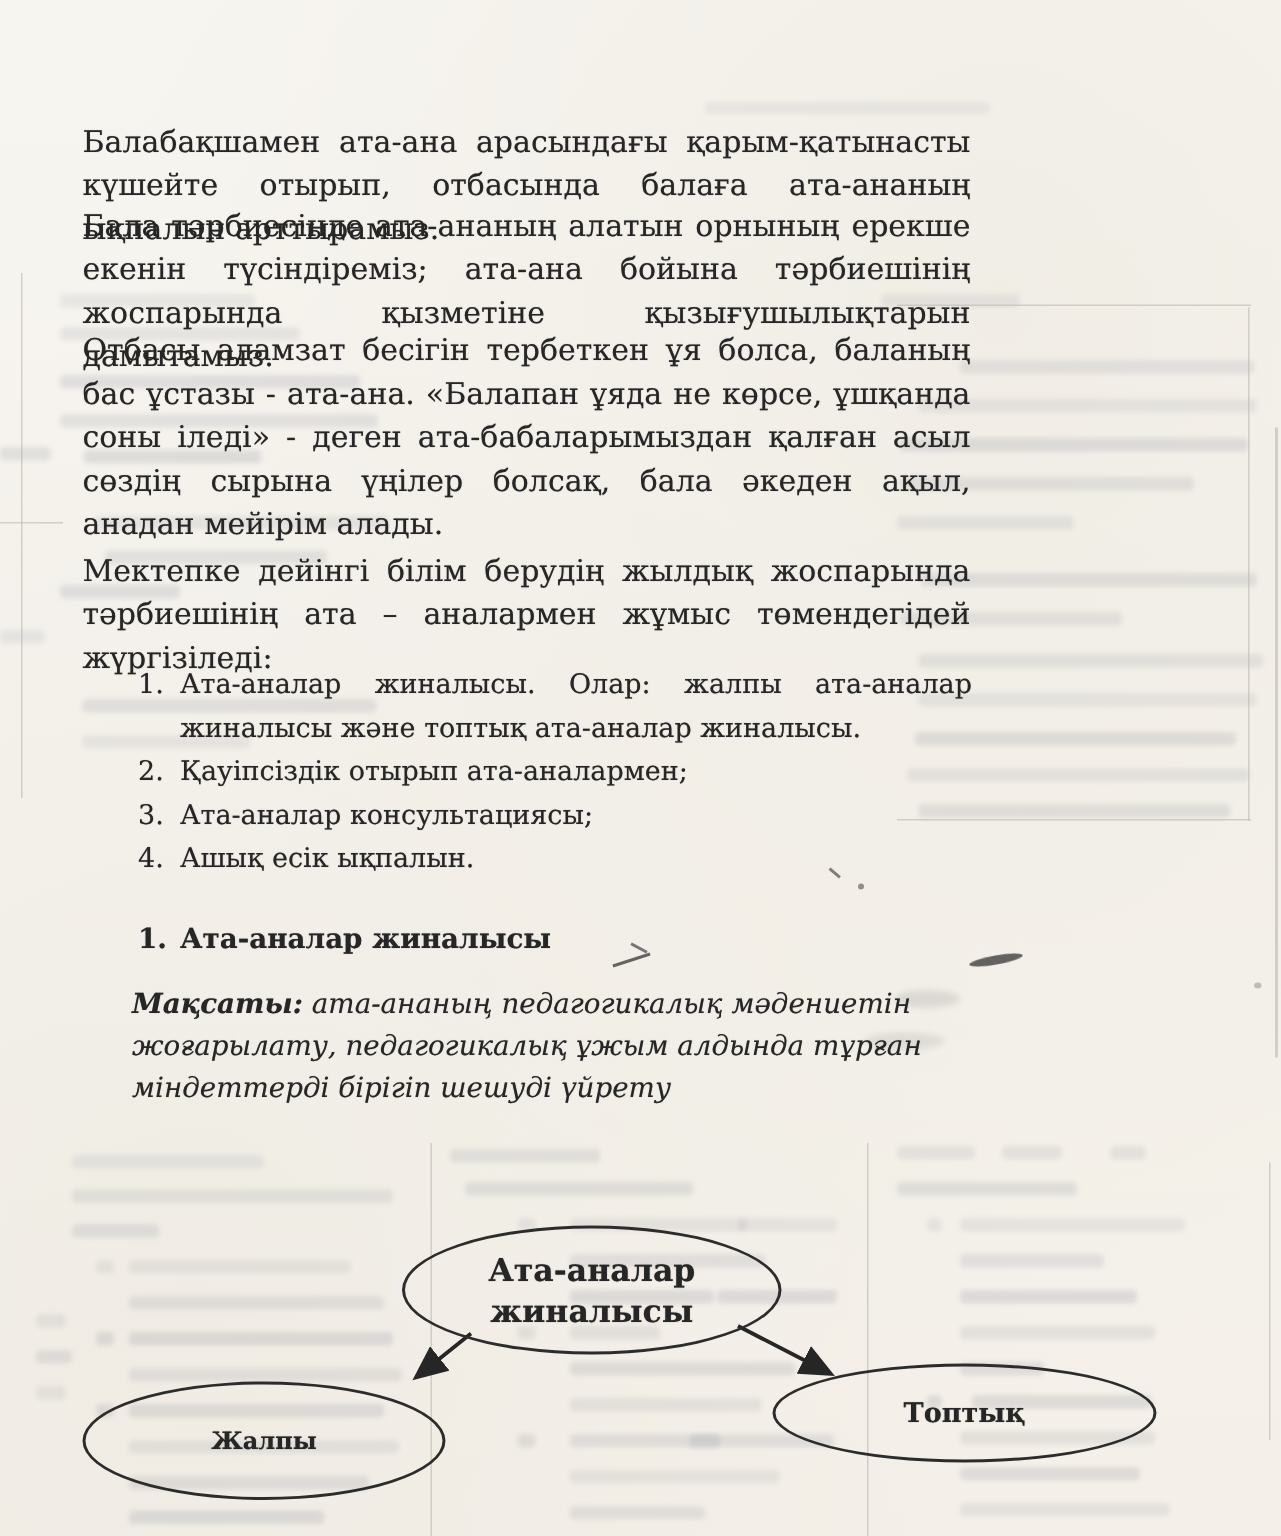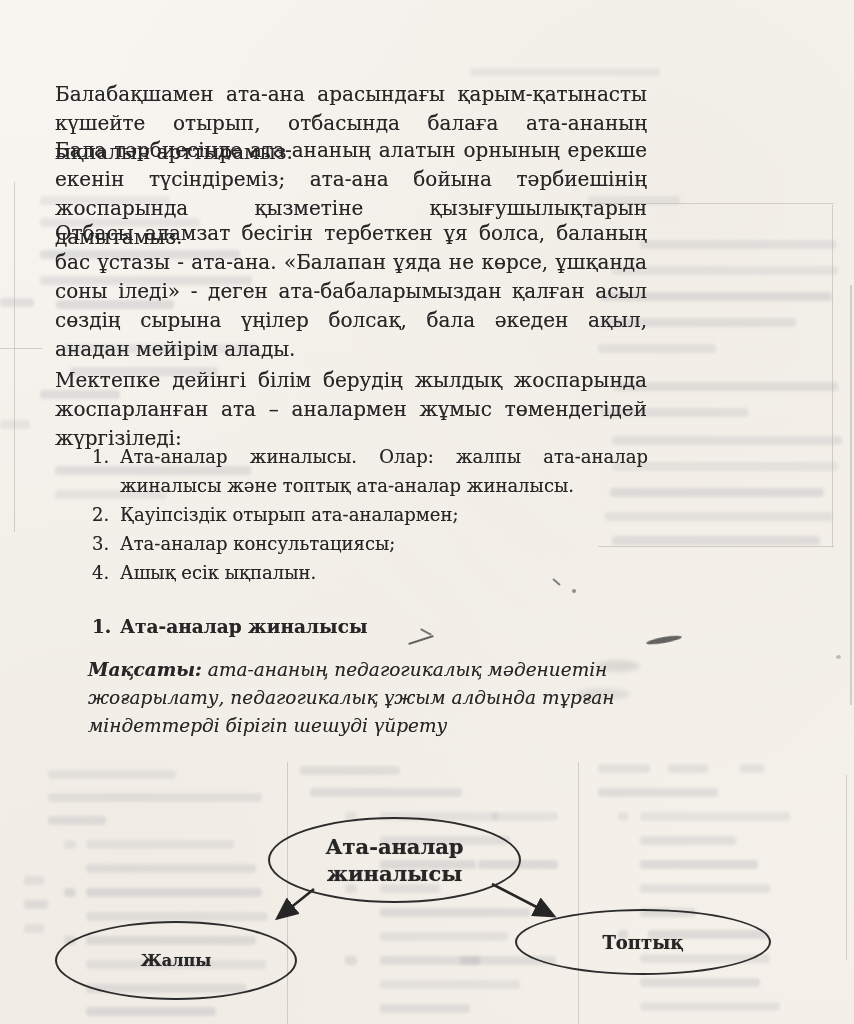--- a/index.html
+++ b/index.html
@@ -139,21 +139,21 @@
       <div class="mark" style="left: 576px; top: 688px; width: 54px; height: 12px; background: rgb(138, 138, 138); border-radius: 50%; opacity: 0.18; filter: blur(2px);"></div>
       <div class="mark" style="left: 552px; top: 581px; width: 9px; height: 2px; background: rgb(85, 85, 85); transform: rotate(40deg); opacity: 0.75;"></div>
       <div class="mark" style="left: 572px; top: 589px; width: 4px; height: 4px; background: rgb(102, 102, 102); border-radius: 50%; opacity: 0.7;"></div>
       <div class="mark" style="left: 836px; top: 655px; width: 5px; height: 4px; background: rgb(154, 154, 154); border-radius: 50%; opacity: 0.6;"></div>
     </div>
 
 
   <div class="txt" style="left:55px;top:80px;width:592px;">Балабақшамен ата-ана арасындағы қарым-қатынасты күшейте отырып, отбасында балаға ата-ананың ықпалын арттырамыз.</div>
   <div class="txt" style="left:55px;top:136px;width:592px;">Бала тәрбиесінде ата-ананың алатын орнының ерекше екенін түсіндіреміз; ата-ана бойына тәрбиешінің  жоспарында қызметіне қызығушылықтарын дамытамыз.</div>
   <div class="txt" style="left:55px;top:219px;width:592px;">Отбасы адамзат бесігін тербеткен ұя болса, баланың бас ұстазы - ата-ана. «Балапан ұяда не көрсе, ұшқанда соны іледі» - деген ата-бабаларымыздан қалған асыл сөздің сырына үңілер болсақ, бала әкеден ақыл, анадан мейірім алады.</div>
-  <div class="txt" style="left:55px;top:366px;width:592px;">Мектепке дейінгі білім берудің жылдық жоспарында жоспарланған ата – аналармен жұмыс төмендегідей жүргізіледі:</div>
+  <div class="txt" style="left:55px;top:366px;width:592px;">Мектепке дейінгі білім берудің жылдық жоспарында тәрбиешінің ата – аналармен жұмыс төмендегідей жүргізіледі:</div>
 
   <div class="list">
     <div class="li">
       <span class="num">1.</span>
       <span class="it">Ата-аналар жиналысы. Олар: жалпы ата-аналар жиналысы және топтық ата-аналар жиналысы.</span>
     </div>
     <div class="li">
       <span class="num">2.</span>
       <span class="it">Қауіпсіздік отырып ата-аналармен;</span>
     </div>

